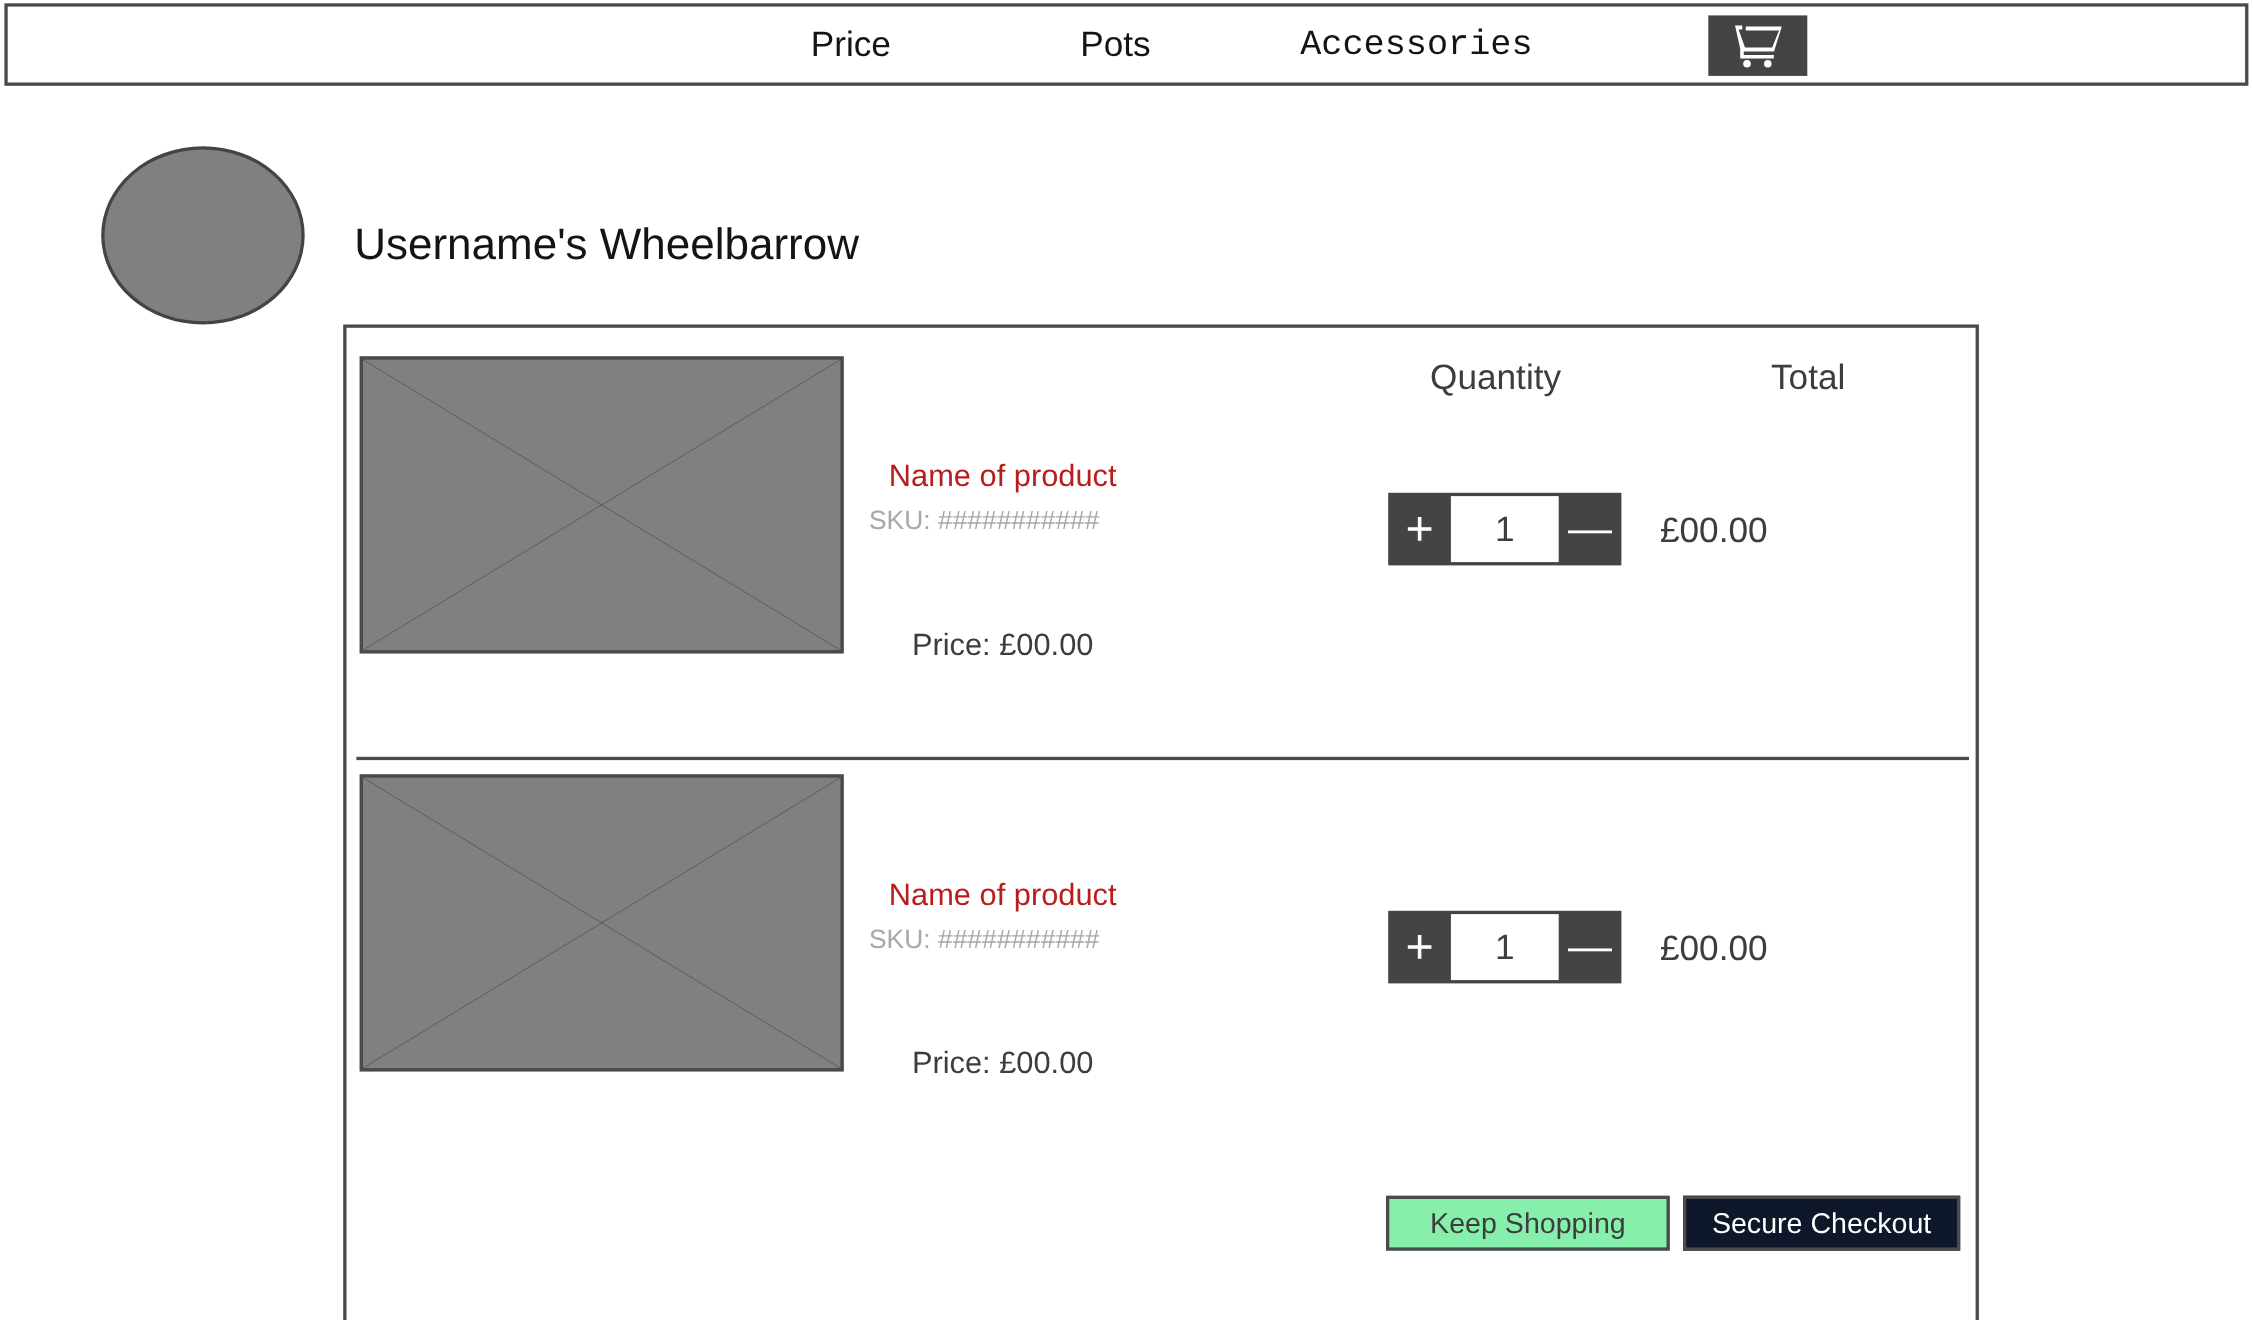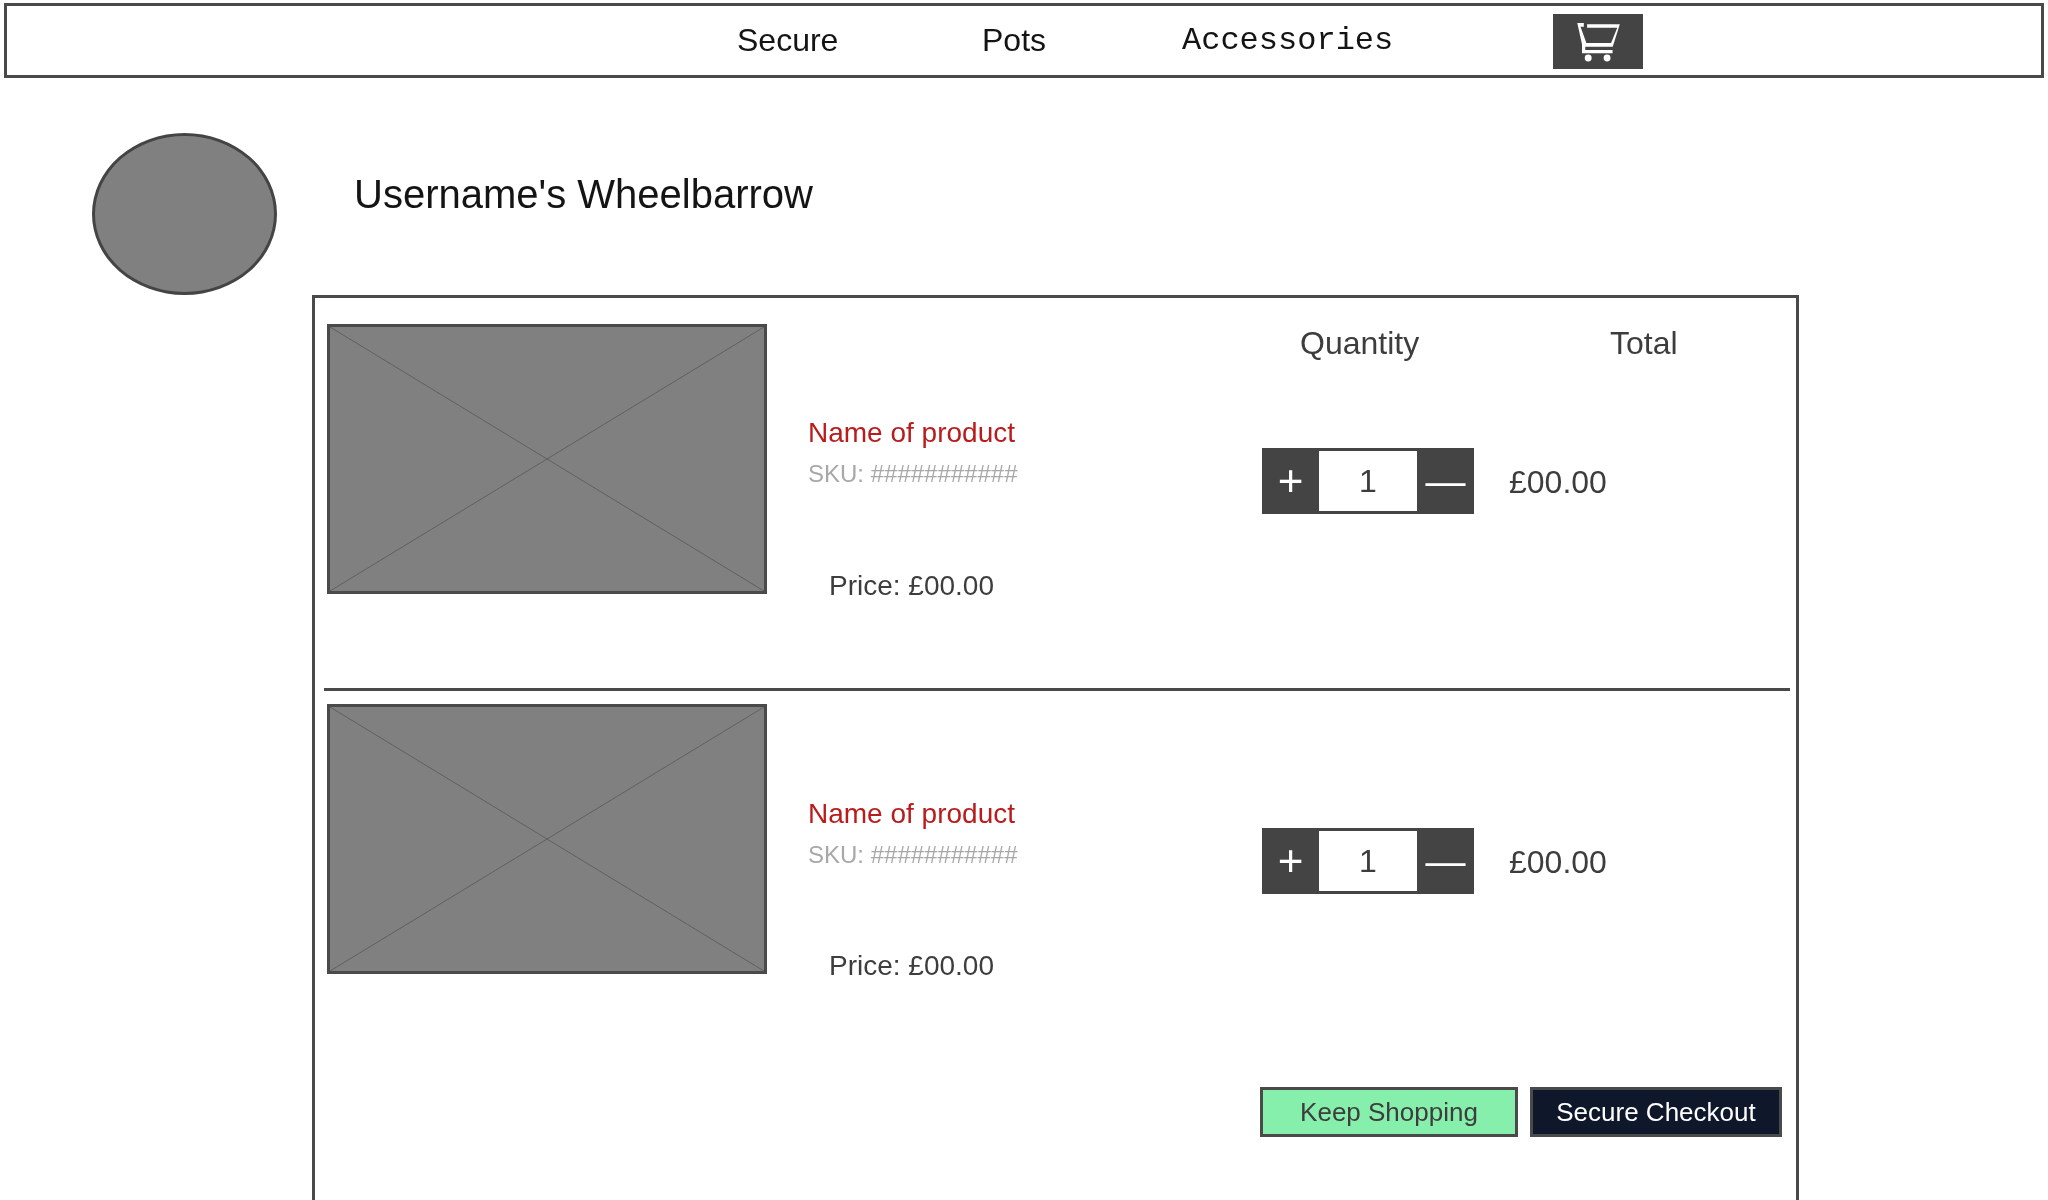--- a/index.html
+++ b/index.html
@@ -83,25 +83,24 @@
     width: 185px;
     height: 162px;
     border-radius: 50%;
     background: #808080;
     border: 3px solid #444444;
   }
 
   .page-title {
     position: absolute;
     left: 322px;
-    top: 172px;
+    top: 200px;
     font-size: 40px;
     color: #141414;
     white-space: nowrap;
-    margin-left: 32px;
   }
 
   
   .cart-card {
     position: absolute;
     left: 312px;
     top: 295px;
     width: 1487px;
     height: 1064px;
     border: 3px solid #4a4a4a;
@@ -142,21 +141,21 @@
     left: 493px;
     font-size: 28px;
     color: #b91c1c;
     white-space: nowrap;
   }
   .row-1 .prod-name { top: 93px; }
   .row-2 .prod-name { top: 94px; }
 
   .prod-sku {
     position: absolute;
-    left: 493px;
+    left: 475px;
     font-size: 24px;
     color: #a8a8a8;
     white-space: nowrap;
   }
   .row-1 .prod-sku { top: 136px; }
   .row-2 .prod-sku { top: 137px; }
 
   .prod-price {
     position: absolute;
     left: 514px;
@@ -265,21 +264,21 @@
 </style>
 </head>
 <body>
 
 <div id="page">
 
   <div class="header">
 
 
     <div class="nav">
-      <div class="nav-item nav-plants">Secure</div>
+      <div class="nav-item nav-plants">Price</div>
       <div class="nav-item nav-pots">Pots</div>
       <div class="nav-item nav-accessories">Accessories</div>
     </div>
 
     <div class="cart-button">
       <span>
         <svg viewBox="0 0 24 22" xmlns="http://www.w3.org/2000/svg" aria-hidden="true">
           <path d="M0.6 0.6 L4.2 0.6 L4.2 2.6 L2.4 2.6 L5.6 11.6 L19.2 11.6 L22.6 3.2 L6.0 3.2 L6.0 1.2 L24 1.2 L20.1 13.6 L5.0 13.6 L5.0 15.4 L20.0 15.4 L20.0 17.2 L3.2 17.2 L3.2 12.2 Z" fill="#ffffff"></path>
           <circle cx="6.6" cy="19.8" r="1.9" fill="#ffffff"></circle>
           <circle cx="17.0" cy="19.8" r="1.9" fill="#ffffff"></circle>

